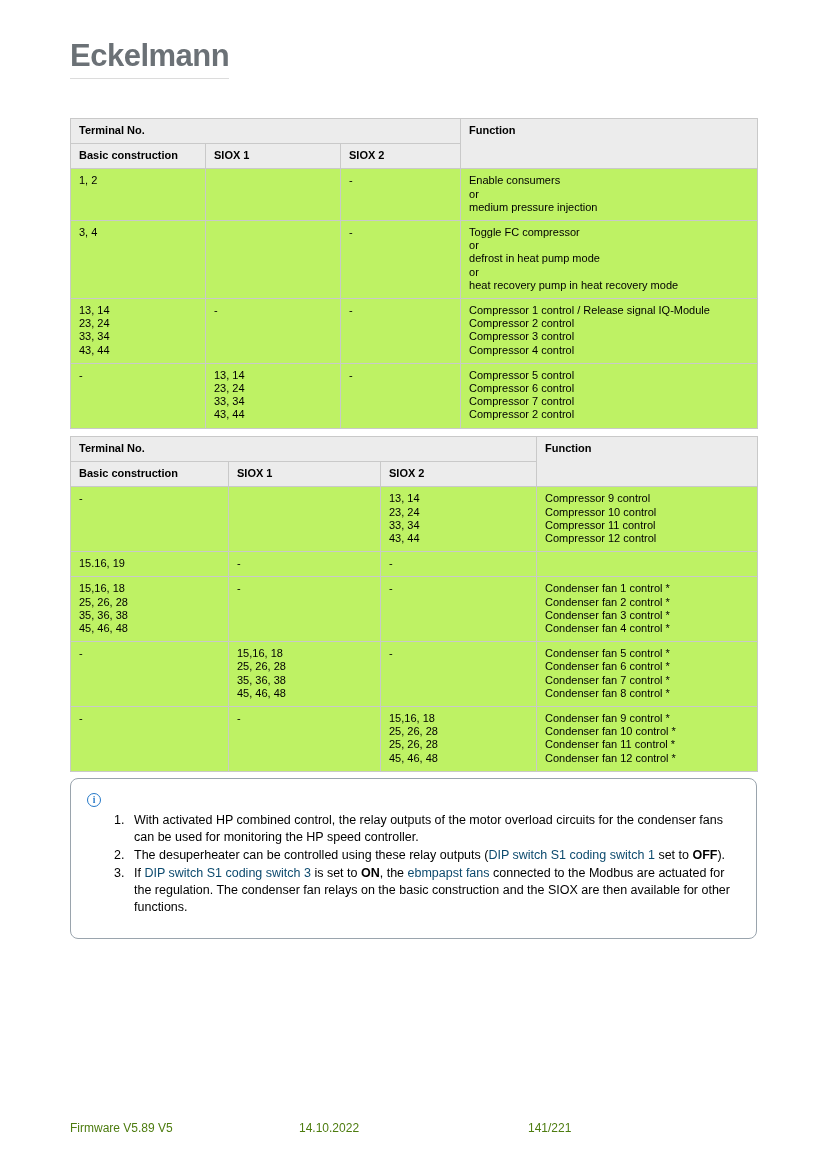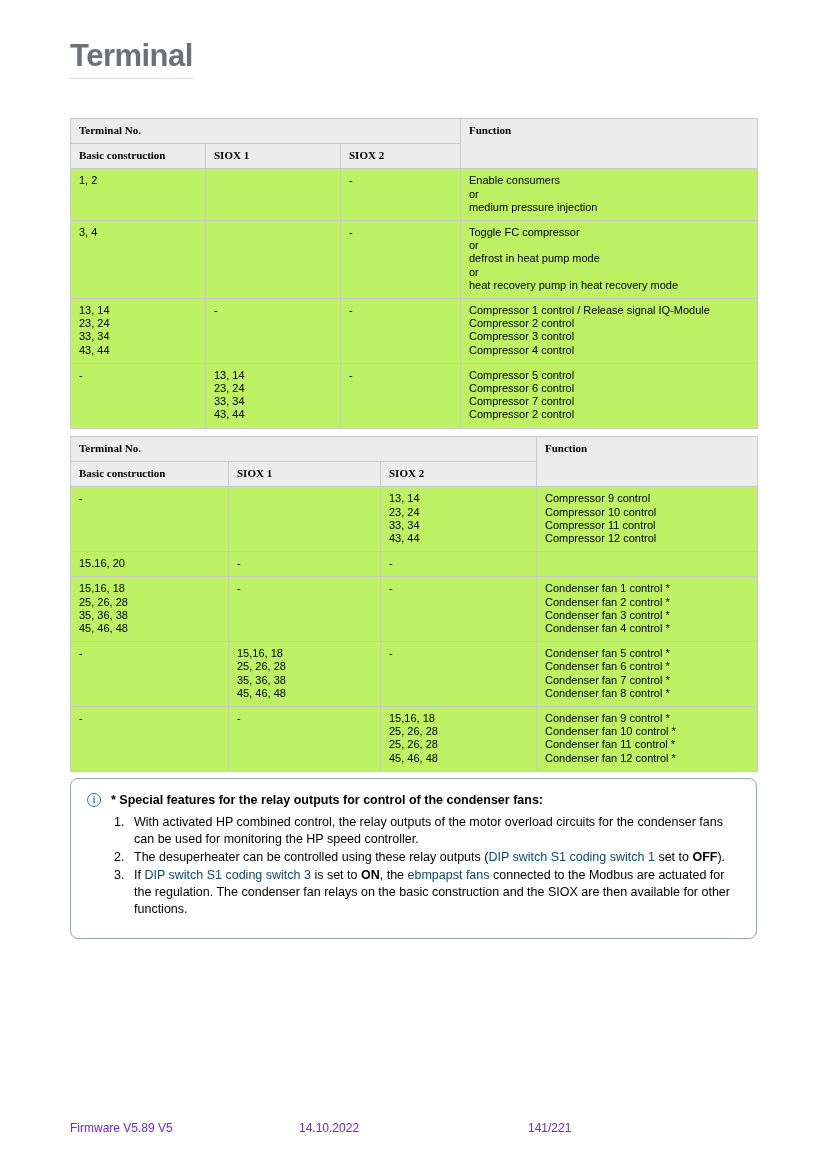--- a/index.html
+++ b/index.html
@@ -44,21 +44,20 @@
     font-size: 11px;
     line-height: 13.2px;
     padding: 5px 8px 6px 8px;
     white-space: pre-line;
     overflow: hidden;
   }
   table.t th {
     background: #ececec;
     font-weight: bold;
     height: 25px;
-    font-family: Liberation Serif, serif;
   }
   table.t td { background: #bef264; }
 
   
   .note {
     position: absolute;
     top: 778px;
     left: 70px;
     width: 687px;
     min-height: 161px;
@@ -104,32 +103,32 @@
   .itext b { font-weight: bold; }
 
   
   .footer {
     position: absolute;
     top: 1121px;
     left: 70px;
     width: 687px;
     display: flex;
     font-size: 12px;
-    color: #6d28d9;
+    color: #4d7c0f;
   }
   .footer > span { flex: 1 1 0; }
   .footer .f-center { }
   .footer .f-right { text-align: left; }
 </style>
 </head>
 <body>
 
 <div class="page">
 
-  <div class="logo">Terminal</div>
+  <div class="logo">Eckelmann</div>
 
   <table class="t t1">
     <colgroup>
       <col style="width:135px">
         <col style="width:135px">
         <col style="width:120px">
         <col style="width:297px">
     </colgroup>
     <thead>
       <tr>
@@ -213,21 +212,21 @@
         <td>13, 14
 23, 24
 33, 34
 43, 44</td>
         <td>Compressor 9 control
 Compressor 10 control
 Compressor 11 control
 Compressor 12 control</td>
       </tr>
       <tr>
-        <td>15.16, 20</td>
+        <td>15.16, 19</td>
         <td>-</td>
         <td>-</td>
         <td></td>
       </tr>
       <tr>
         <td>15,16, 18
 25, 26, 28
 35, 36, 38
 45, 46, 48</td>
         <td>-</td>
@@ -260,21 +259,20 @@
 Condenser fan 10 control *
 Condenser fan 11 control *
 Condenser fan 12 control *</td>
       </tr>
     </tbody>
   </table>
 
   <div class="note">
     <div class="note-head">
       <span class="info-icon">i</span>
-      <span class="note-title">* Special features for the relay outputs for control of the condenser fans:</span>
     </div>
     <div class="note-list">
       <div class="note-item">
         <span class="num">1.</span>
         <div class="itext"><span>With activated HP combined control, the relay outputs of the motor overload circuits for the condenser fans can be used for monitoring the HP speed controller.</span></div>
       </div>
       <div class="note-item">
         <span class="num">2.</span>
         <div class="itext"><span>The desuperheater can be controlled using these relay outputs (</span><a class="link">DIP switch S1 coding switch 1</a><span> set to </span><b>OFF</b><span>).</span></div>
       </div>

